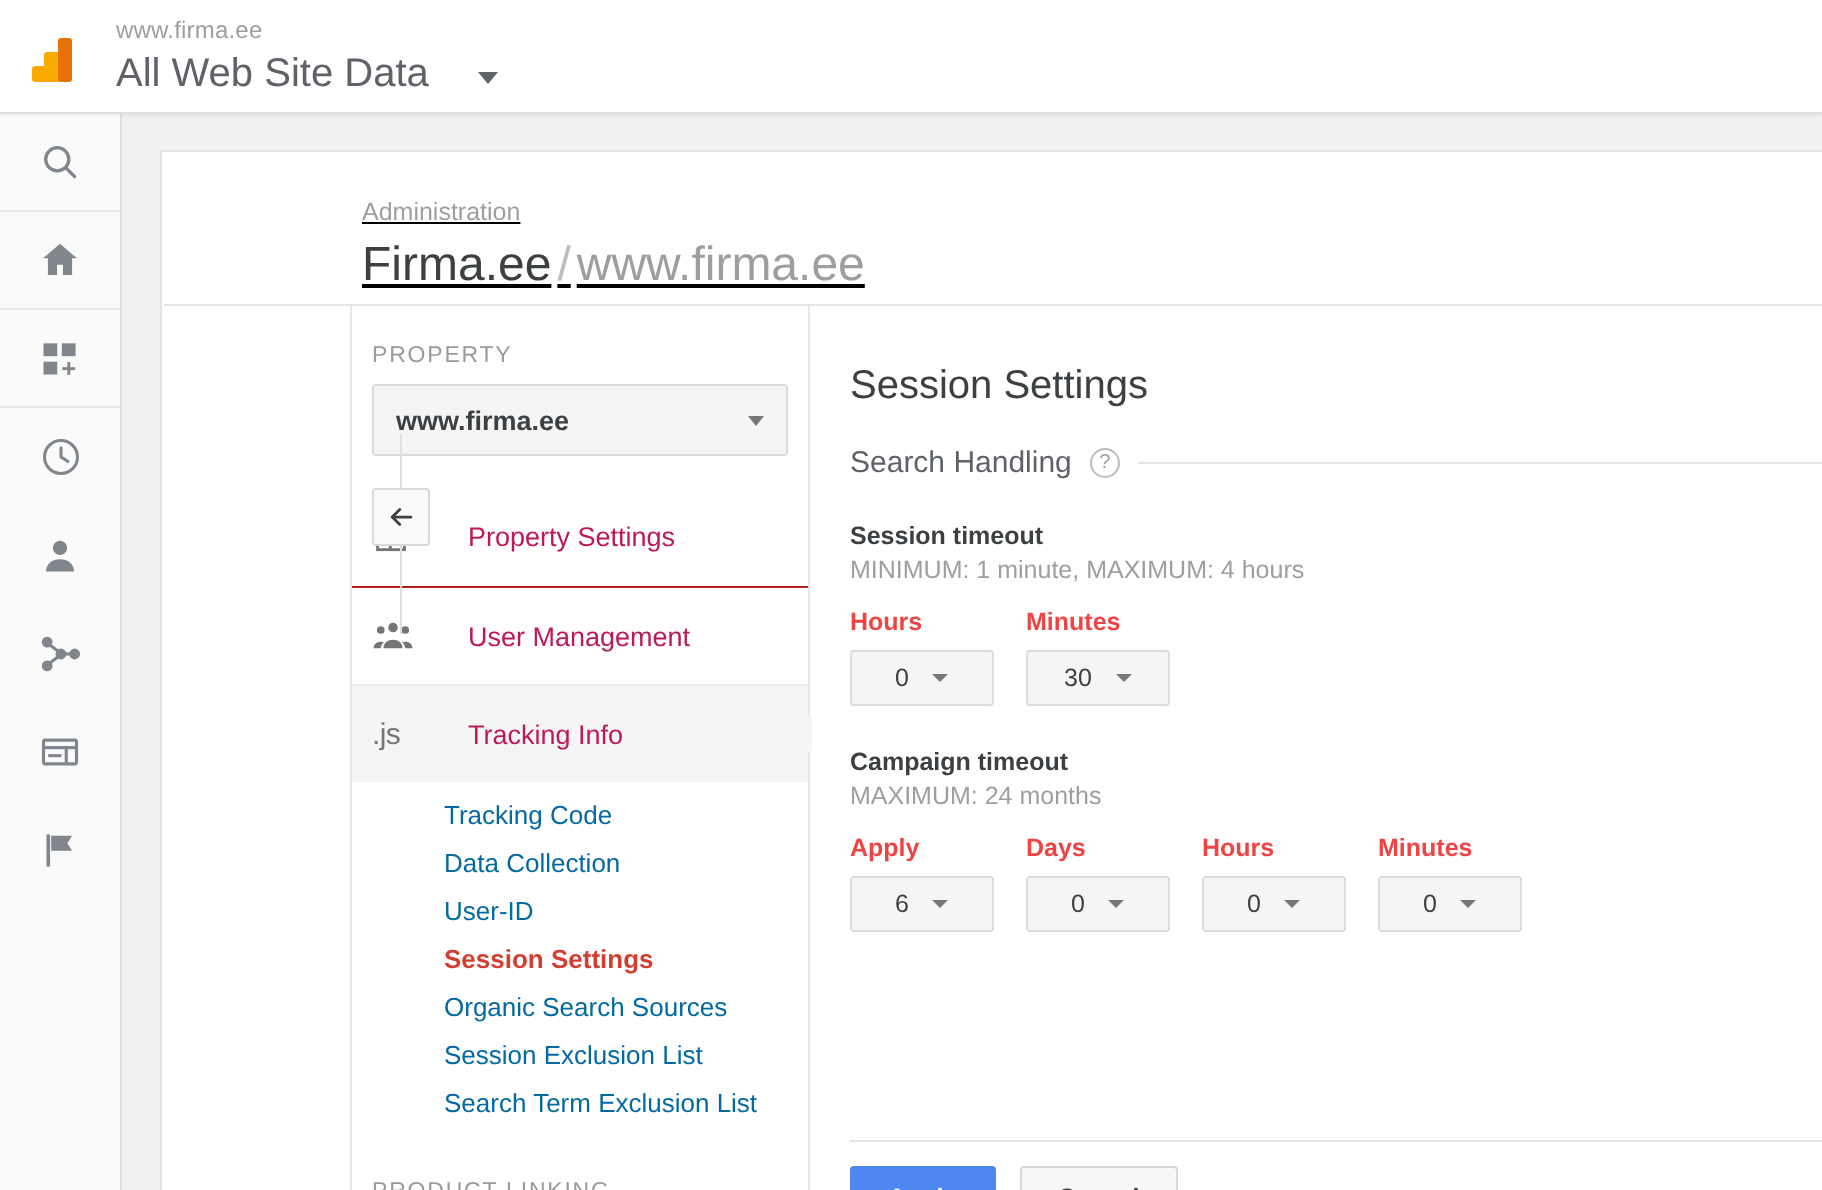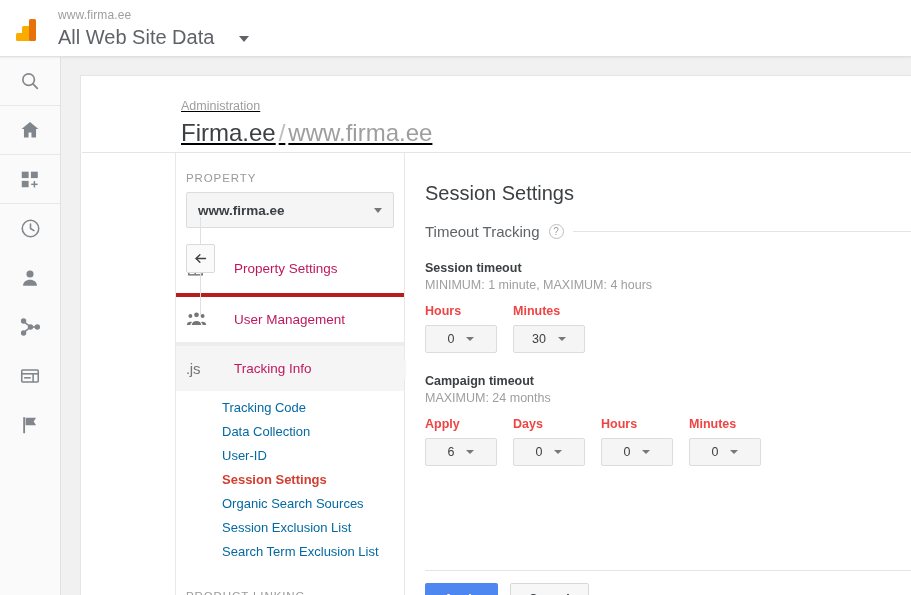--- a/index.html
+++ b/index.html
@@ -140,21 +140,21 @@
     border-right: 4.5px solid transparent;
     border-top: 5px solid #777;
   }
 
   .navlist { margin-top: 16px; }
   .navitem {
     position: relative;
     height: 49px;
     display: flex; align-items: center;
     padding-left: 10px;
-    border-top: 4px solid #b91c1c;
+    border-top: 1px solid #b91c1c;
     cursor: pointer;
   }
   .navitem:first-child { border-top: none; }
   .navitem .ico {
     width: 28px; display: flex; align-items: center;
     color: #757575;
     text-align: center;
   }
   .navitem .lbl {
     font-size: 13.5px; color: #be185d; padding-left: 20px;
@@ -434,21 +434,21 @@
 
       <div class="sec-label with-rule">
         <span>PRODUCT LINKING</span>
       </div>
     </div>
 
     <div class="panel">
       <div class="panel-title">Session Settings</div>
 
       <div class="subhead-row">
-        <span class="subhead">Timeout Tracking</span>
+        <span class="subhead">Search Handling</span>
         <span class="help-ico">?</span>
         <span class="subhead-rule"></span>
       </div>
 
       <div class="field-title">Session timeout</div>
       <div class="field-note">MINIMUM: 1 minute, MAXIMUM: 4 hours</div>
       <div class="sel-row">
         <div class="sel-group">
           <div class="sel-label">Hours</div>
           <div class="mini-select">

